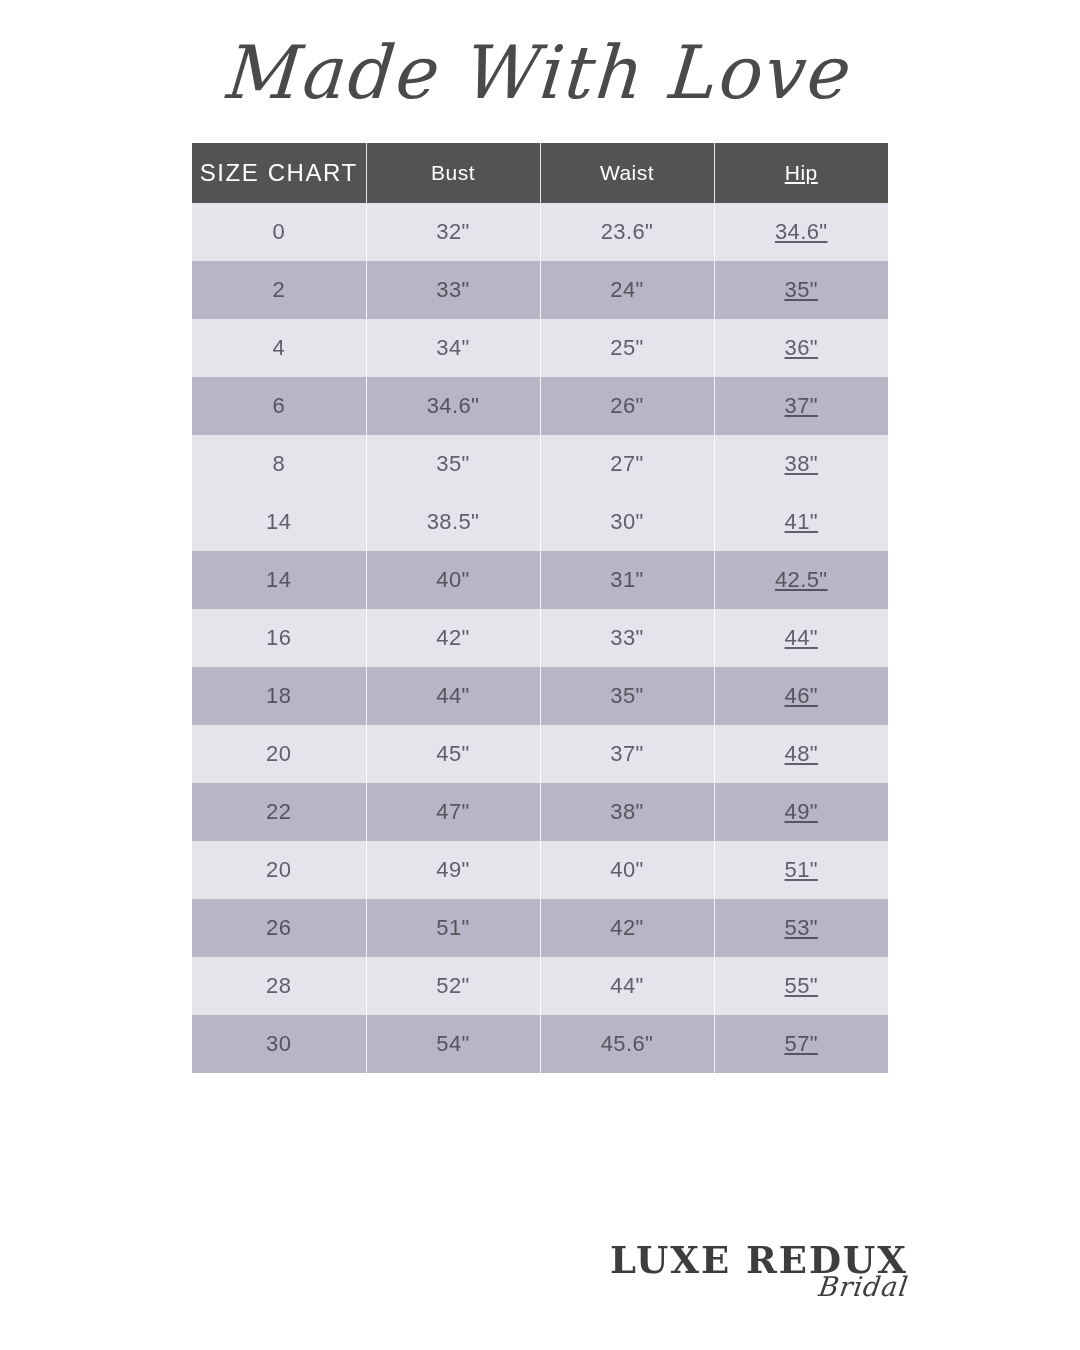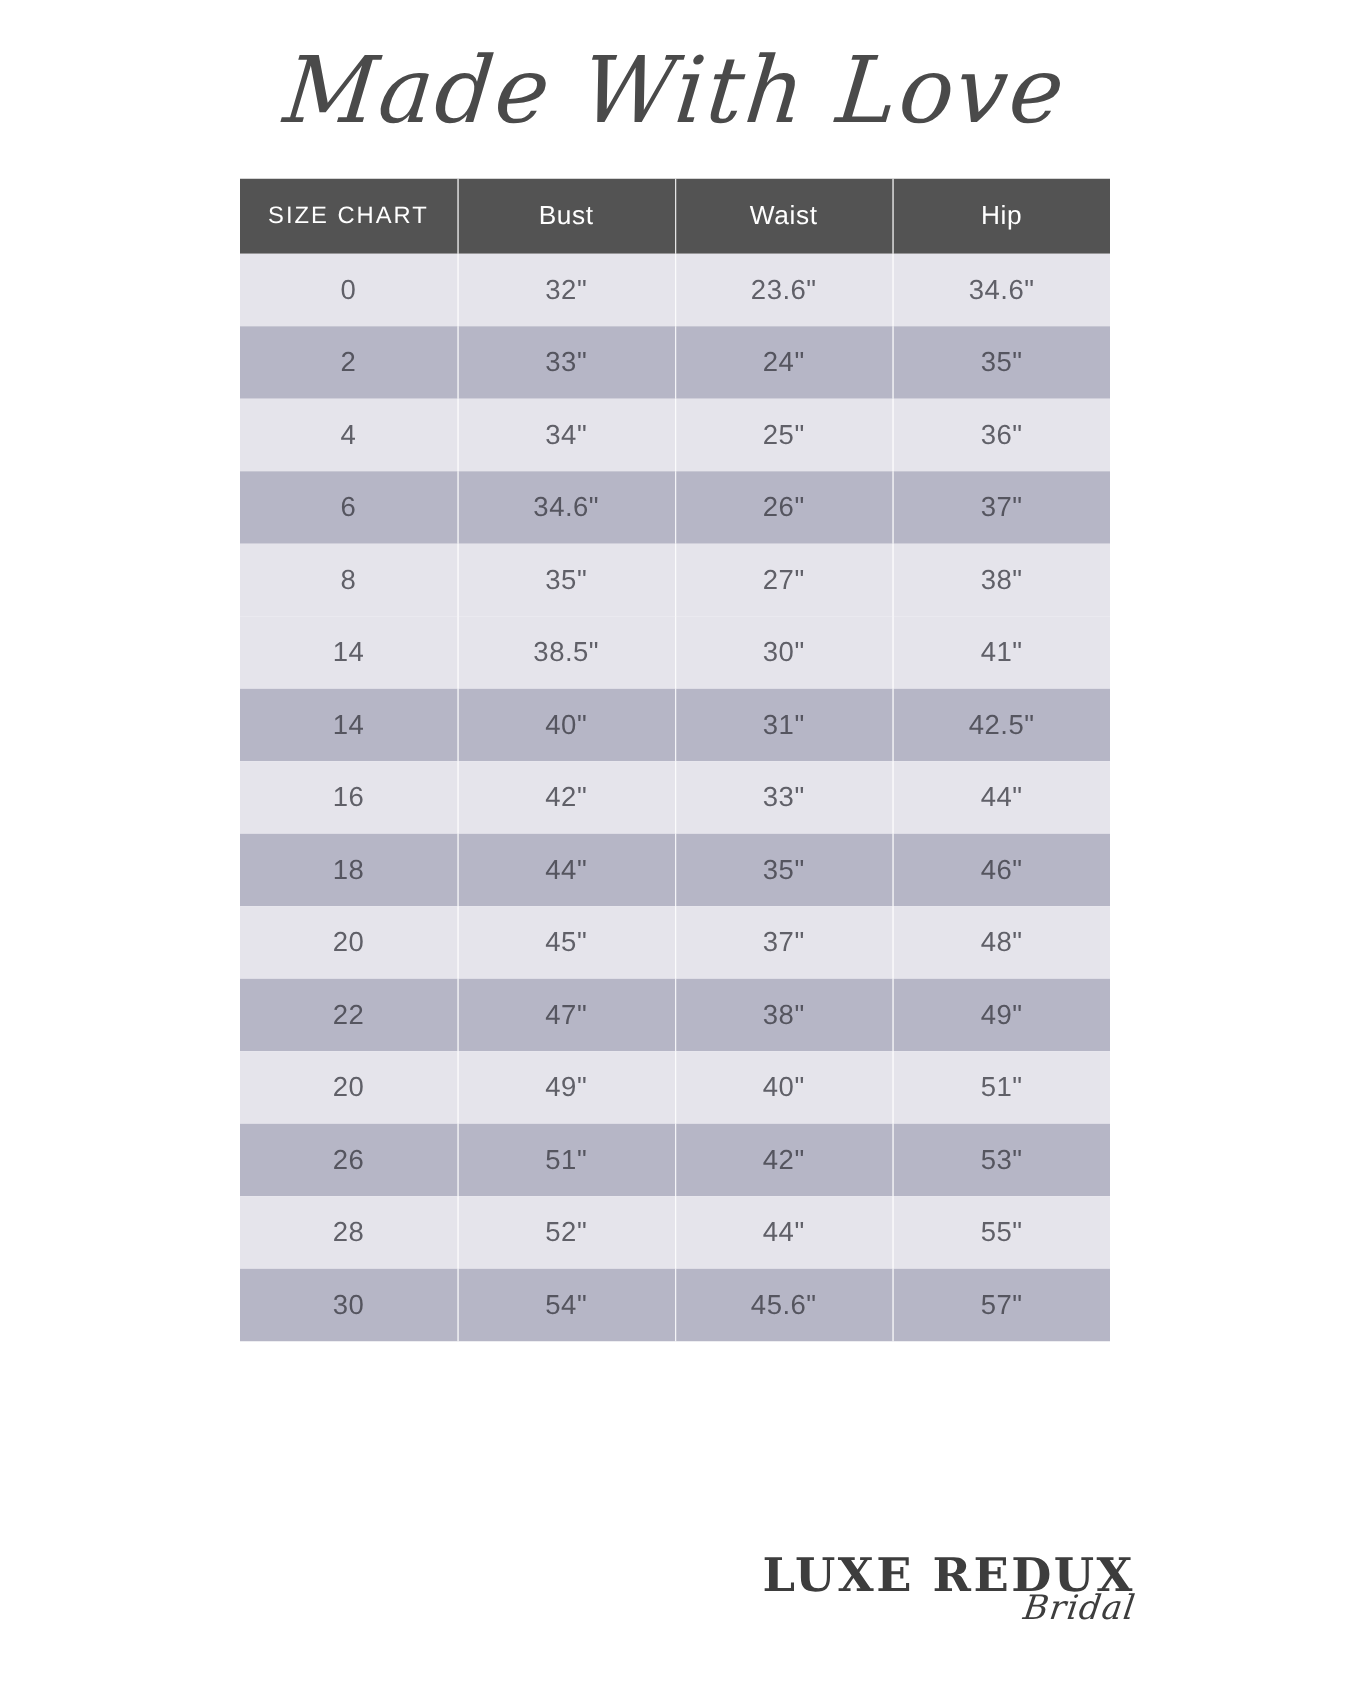--- a/index.html
+++ b/index.html
@@ -53,33 +53,33 @@
   .chart col.c-hip  { width: 174px; }
 
   .chart th,
   .chart td {
     text-align: center;
     vertical-align: middle;
     border-right: 1px solid rgba(255,255,255,0.85);
     padding: 0;
   }
   .chart th:last-child,
-  .chart td:last-child { border-right: none; }
+  .chart td:last-child { border-right: none; text-decoration: underline; }
 
   thead th {
     height: 60px;
     background: #535353;
     color: #ffffff;
     font-weight: 400;
     font-size: 21px;
     letter-spacing: 0.5px;
     border-right-color: rgba(255,255,255,0.35);
   }
   thead th.head-size {
-    font-size: 19px;
+    font-size: 24px;
     letter-spacing: 1.6px;
   }
 
   tbody tr { height: 58px; }
   tbody tr.row-light td { background: #e5e4eb; }
   tbody tr.row-dark  td { background: #b6b6c6; }
   tbody td {
     font-size: 22px;
     color: #606068;
     font-weight: 400;

